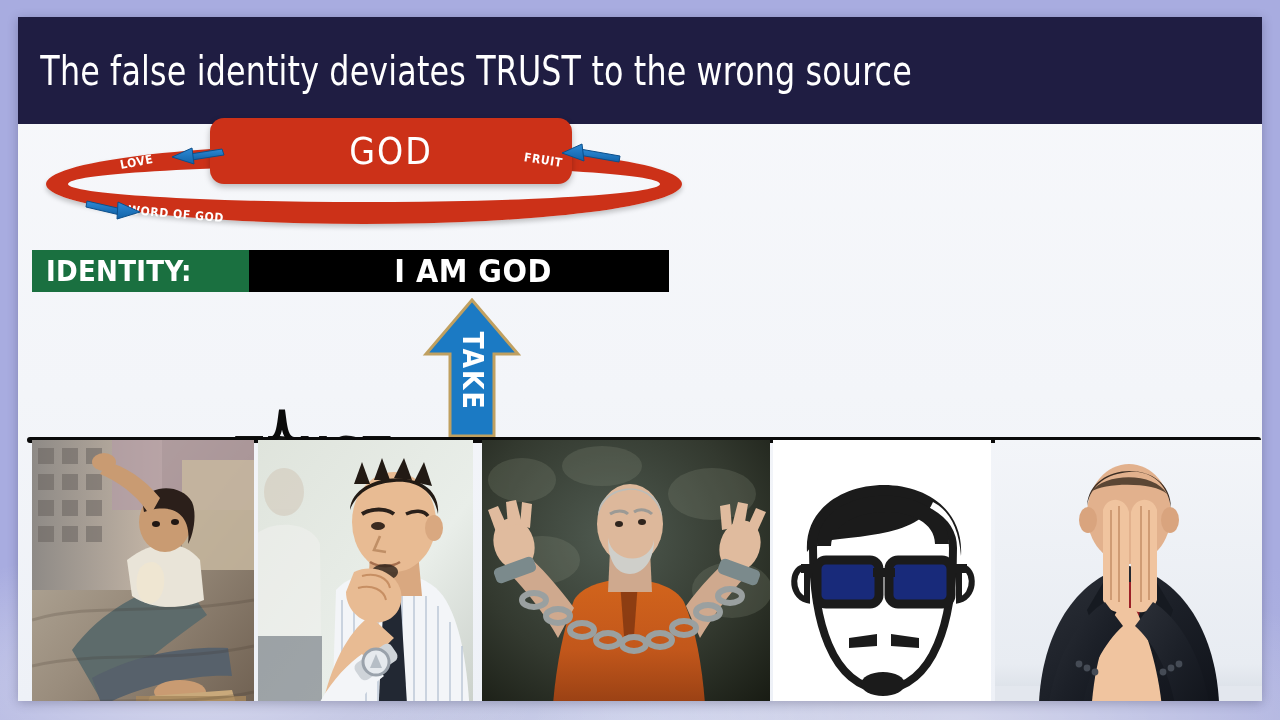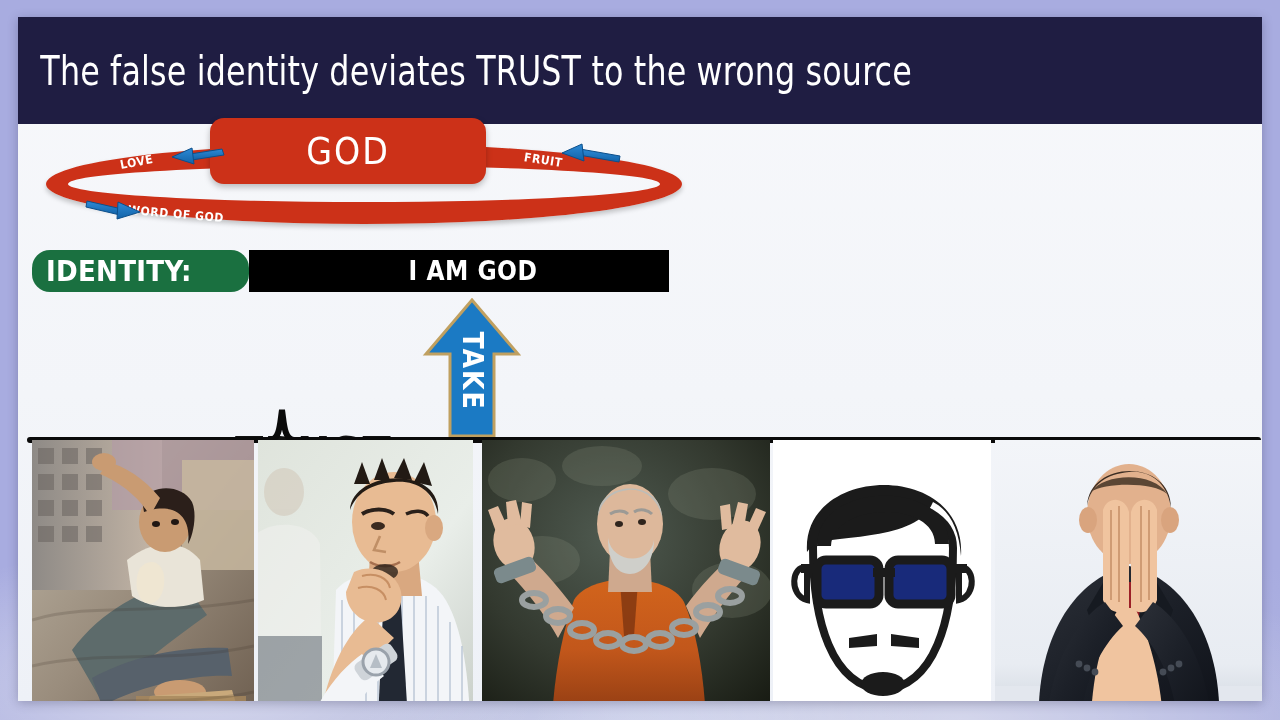--- a/index.html
+++ b/index.html
@@ -57,21 +57,21 @@
   .cycle { position:absolute; left:14px; top:16px; width:660px; height:112px; }
   .ring {
     position:absolute; left:14px; top:28px;
     width:636px; height:80px;
     border:22px solid #cc3118;
     border-radius:50%;
     box-shadow:0 3px 5px rgba(0,0,0,.22);
   }
   .god-box {
     position:absolute; left:178px; top:2px;
-    width:276px; height:66px;
+    width:362px; height:66px;
     background:#cc3118;
     border-radius:14px;
     display:flex; align-items:center; justify-content:center;
     box-shadow:0 3px 6px rgba(0,0,0,.25);
   }
   .god-text {
     color:#ffffff; font-size:37px; font-weight:300; letter-spacing:2px;
     font-family:"Liberation Sans Narrow","DejaVu Sans Condensed","Liberation Sans", sans-serif;
   }
   .ring-label {
@@ -88,26 +88,25 @@
   .identity-row {
     position:absolute; left:14px; top:150px;
     width:637px; height:42px; display:flex;
   }
   .identity-key {
     width:217px; background:#1a7040; color:#ffffff;
     display:flex; align-items:center; padding-left:14px;
     font-size:29px; font-weight:700; letter-spacing:.3px;
     font-family:"Liberation Sans Narrow","DejaVu Sans Condensed","Liberation Sans", sans-serif;
     transform-origin:left center;
-    border-radius:18px;
   }
   .identity-val {
     flex:1; background:#000000; color:#ffffff;
     display:flex; align-items:center; justify-content:center;
-    font-size:26px; font-weight:700; letter-spacing:.5px;
+    font-size:32px; font-weight:700; letter-spacing:.5px;
     font-family:"Liberation Sans Narrow","DejaVu Sans Condensed","Liberation Sans", sans-serif;
     padding-left:28px;
   }
 
   
   .trust-word {
     position:absolute; left:217px; top:327px;
     font-size:46px; font-weight:700; color:#111111; letter-spacing:1px;
     font-family:"Liberation Sans Narrow","DejaVu Sans Condensed","Liberation Sans", sans-serif;
   }

